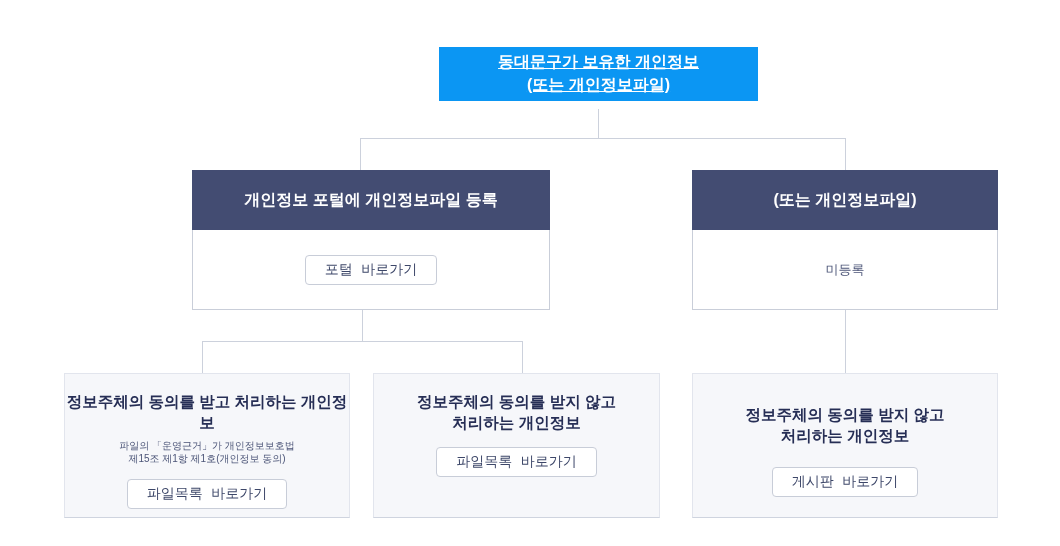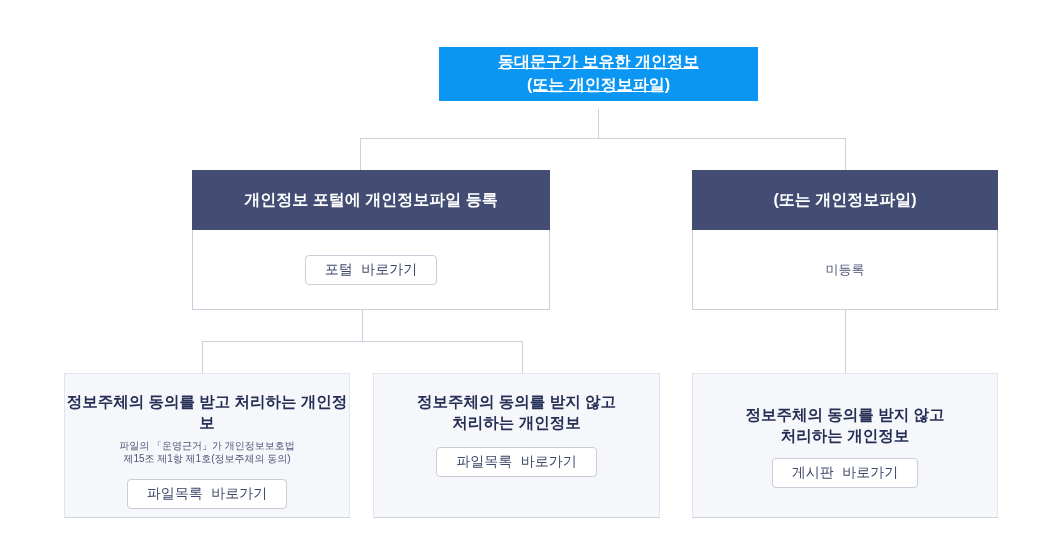--- a/index.html
+++ b/index.html
@@ -72,21 +72,21 @@
   .ghost-btn{
     display:inline-flex;align-items:center;justify-content:center;
     height:30px;padding:0 19px;
     background:#ffffff;border:1px solid var(--c-btn-border);border-radius:4px;
     color:var(--c-btn-text);font-size:14px;font-family:Liberation Mono, monospace;cursor:pointer;
     line-height:1;
   }
   .bd .ghost-btn{height:30px;}
   .card-a .ghost-btn{margin-top:14px;}
   .card-b .ghost-btn{margin-top:13px;}
-  .card-c .ghost-btn{margin-top:11px;}
+  .card-c .ghost-btn{margin-top:20px;}
 </style>
 </head>
 <body>
 
 <div class="canvas">
 
   <div class="line v" style="left:598px;top:109px;height:29px;"></div>
   <div class="line h" style="left:360px;top:138px;width:486px;"></div>
   <div class="line v" style="left:360px;top:138px;height:33px;"></div>
   <div class="line v" style="left:845px;top:138px;height:33px;"></div>
@@ -117,21 +117,21 @@
     </div>
     <div class="bd">
       <span class="plain-text">미등록</span>
     </div>
   </div>
 
   <div class="leaf-card card-a">
     <div class="leaf-title">정보주체의 동의를 받고 처리하는 개인정보</div>
     <div class="leaf-desc">
       <div>파일의 「운영근거」가 개인정보보호법</div>
-      <div>제15조 제1항 제1호(정보주체의 동의)</div>
+      <div>제15조 제1항 제1호(개인정보 동의)</div>
     </div>
     <button class="ghost-btn">파일목록 바로가기</button>
   </div>
 
   <div class="leaf-card card-b">
     <div class="leaf-title">
       <div>정보주체의 동의를 받지 않고</div>
       <div>처리하는 개인정보</div>
     </div>
     <button class="ghost-btn">파일목록 바로가기</button>

